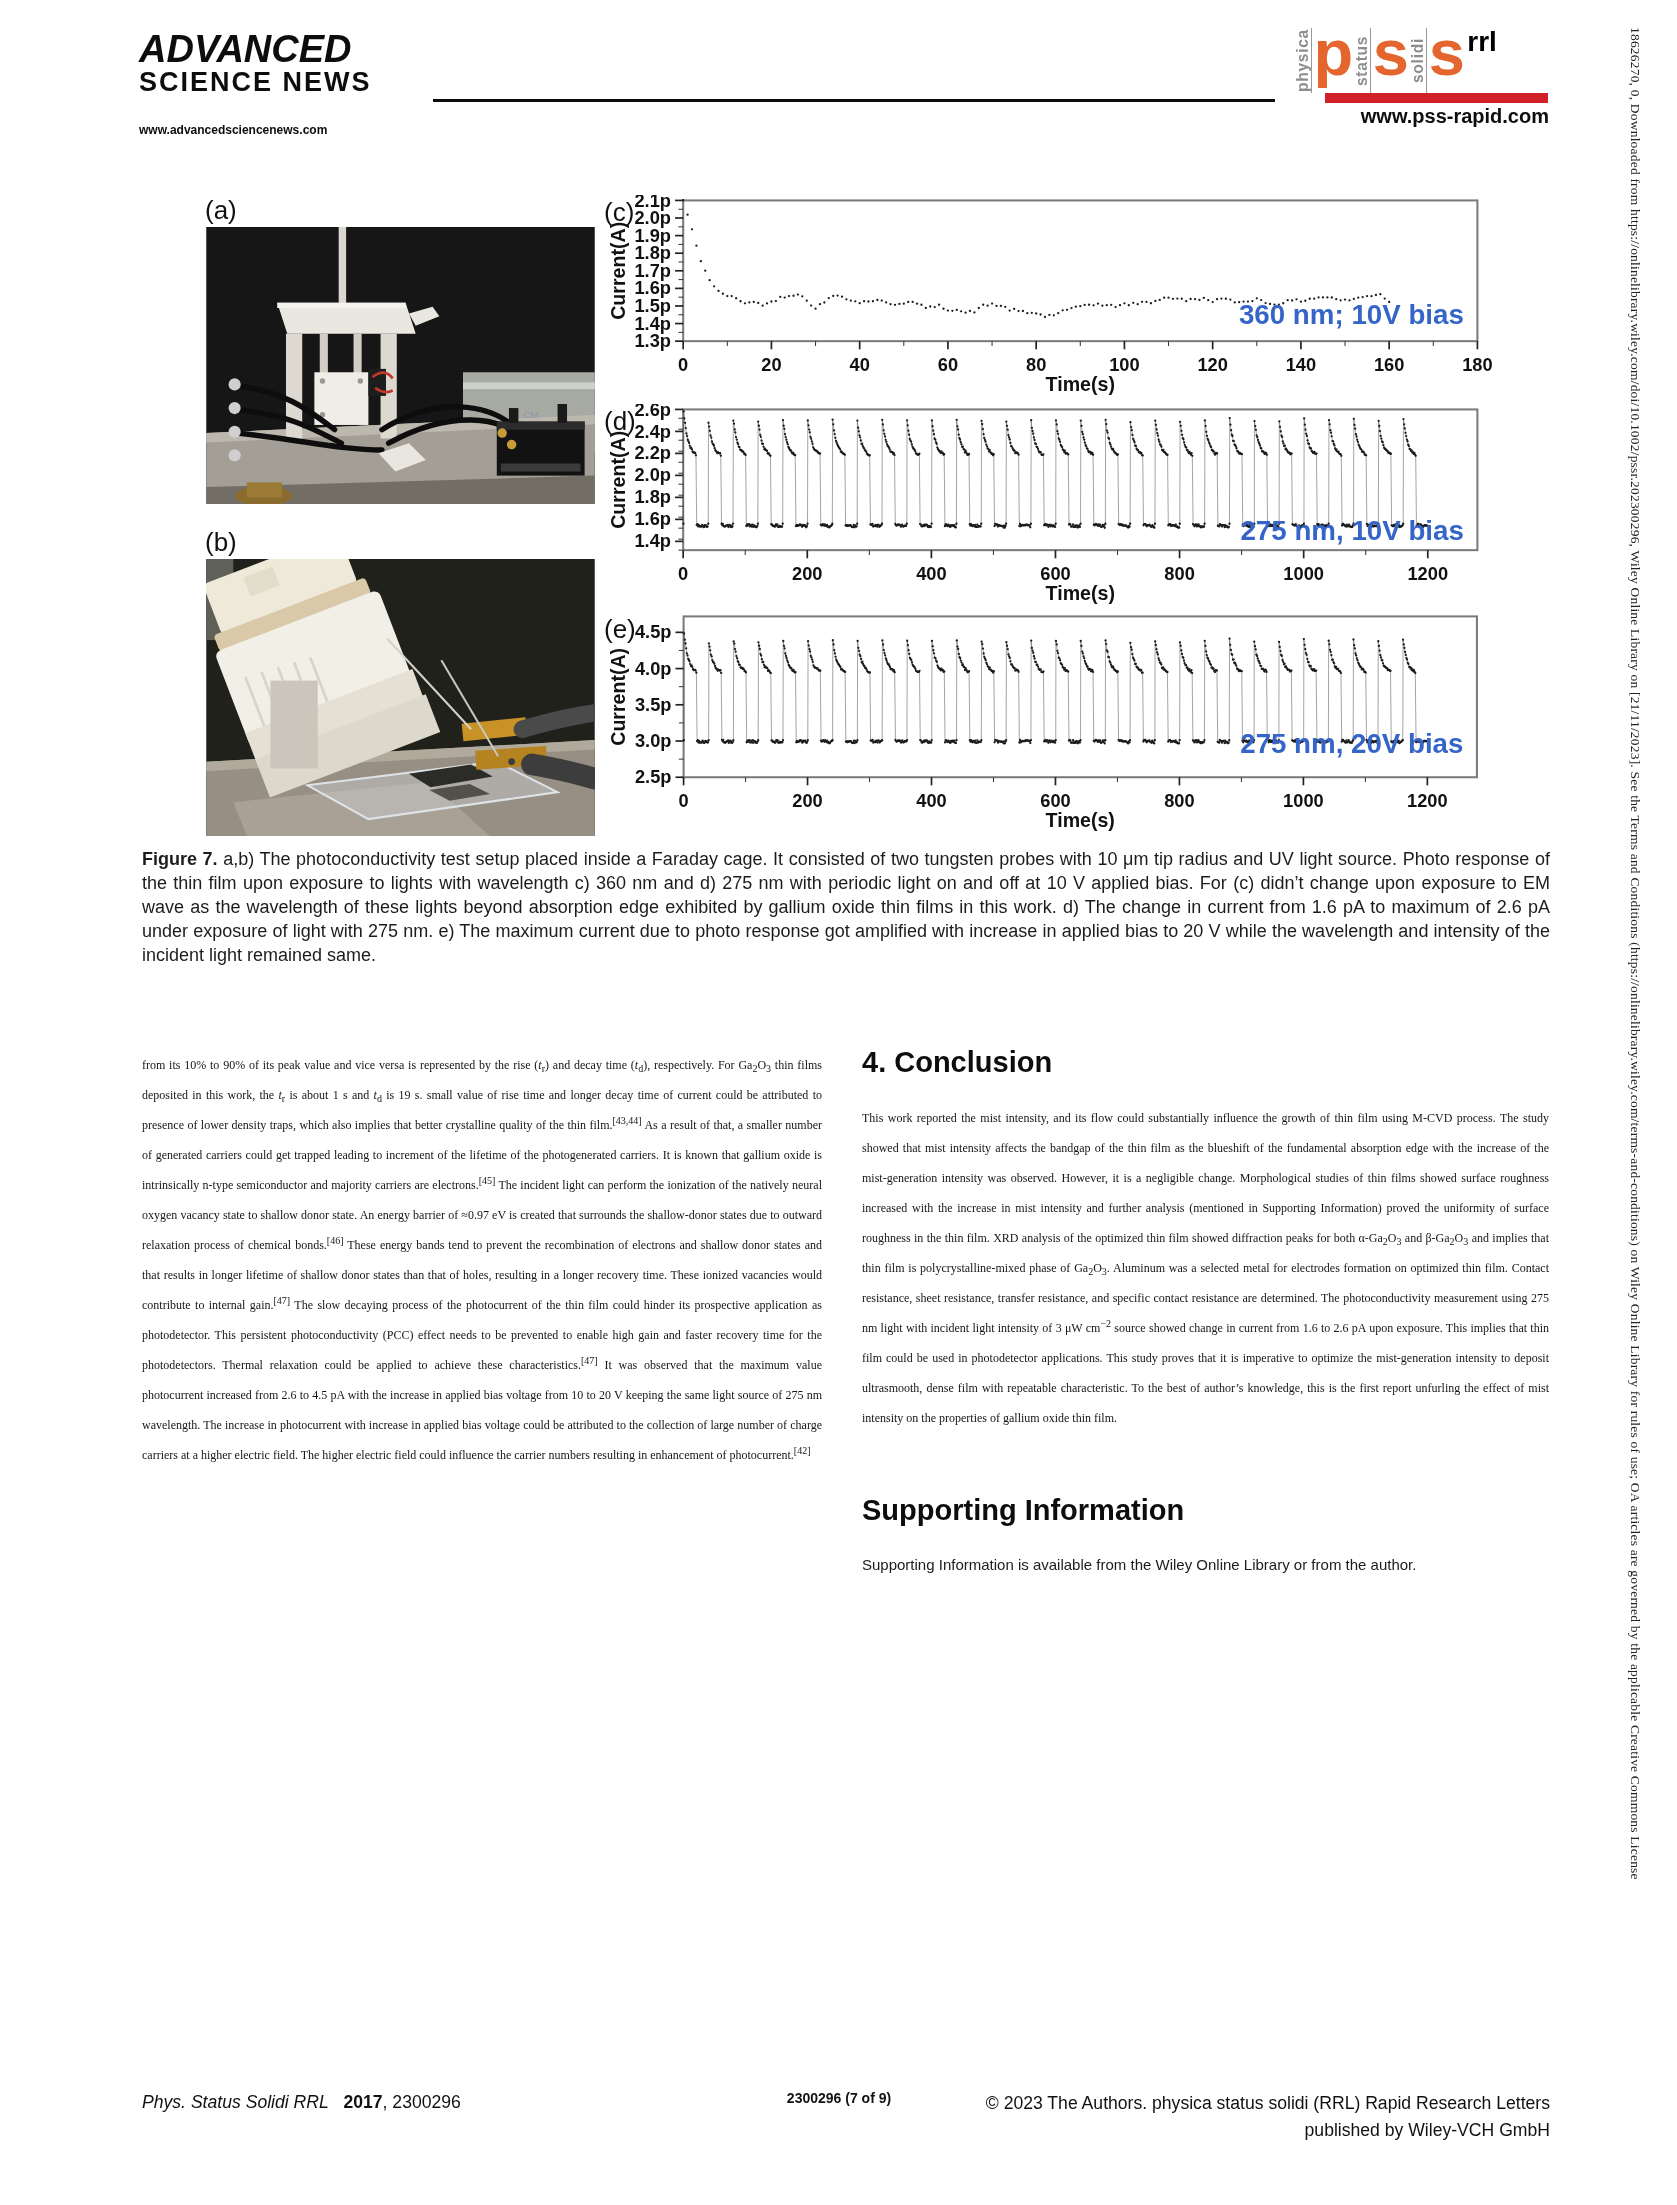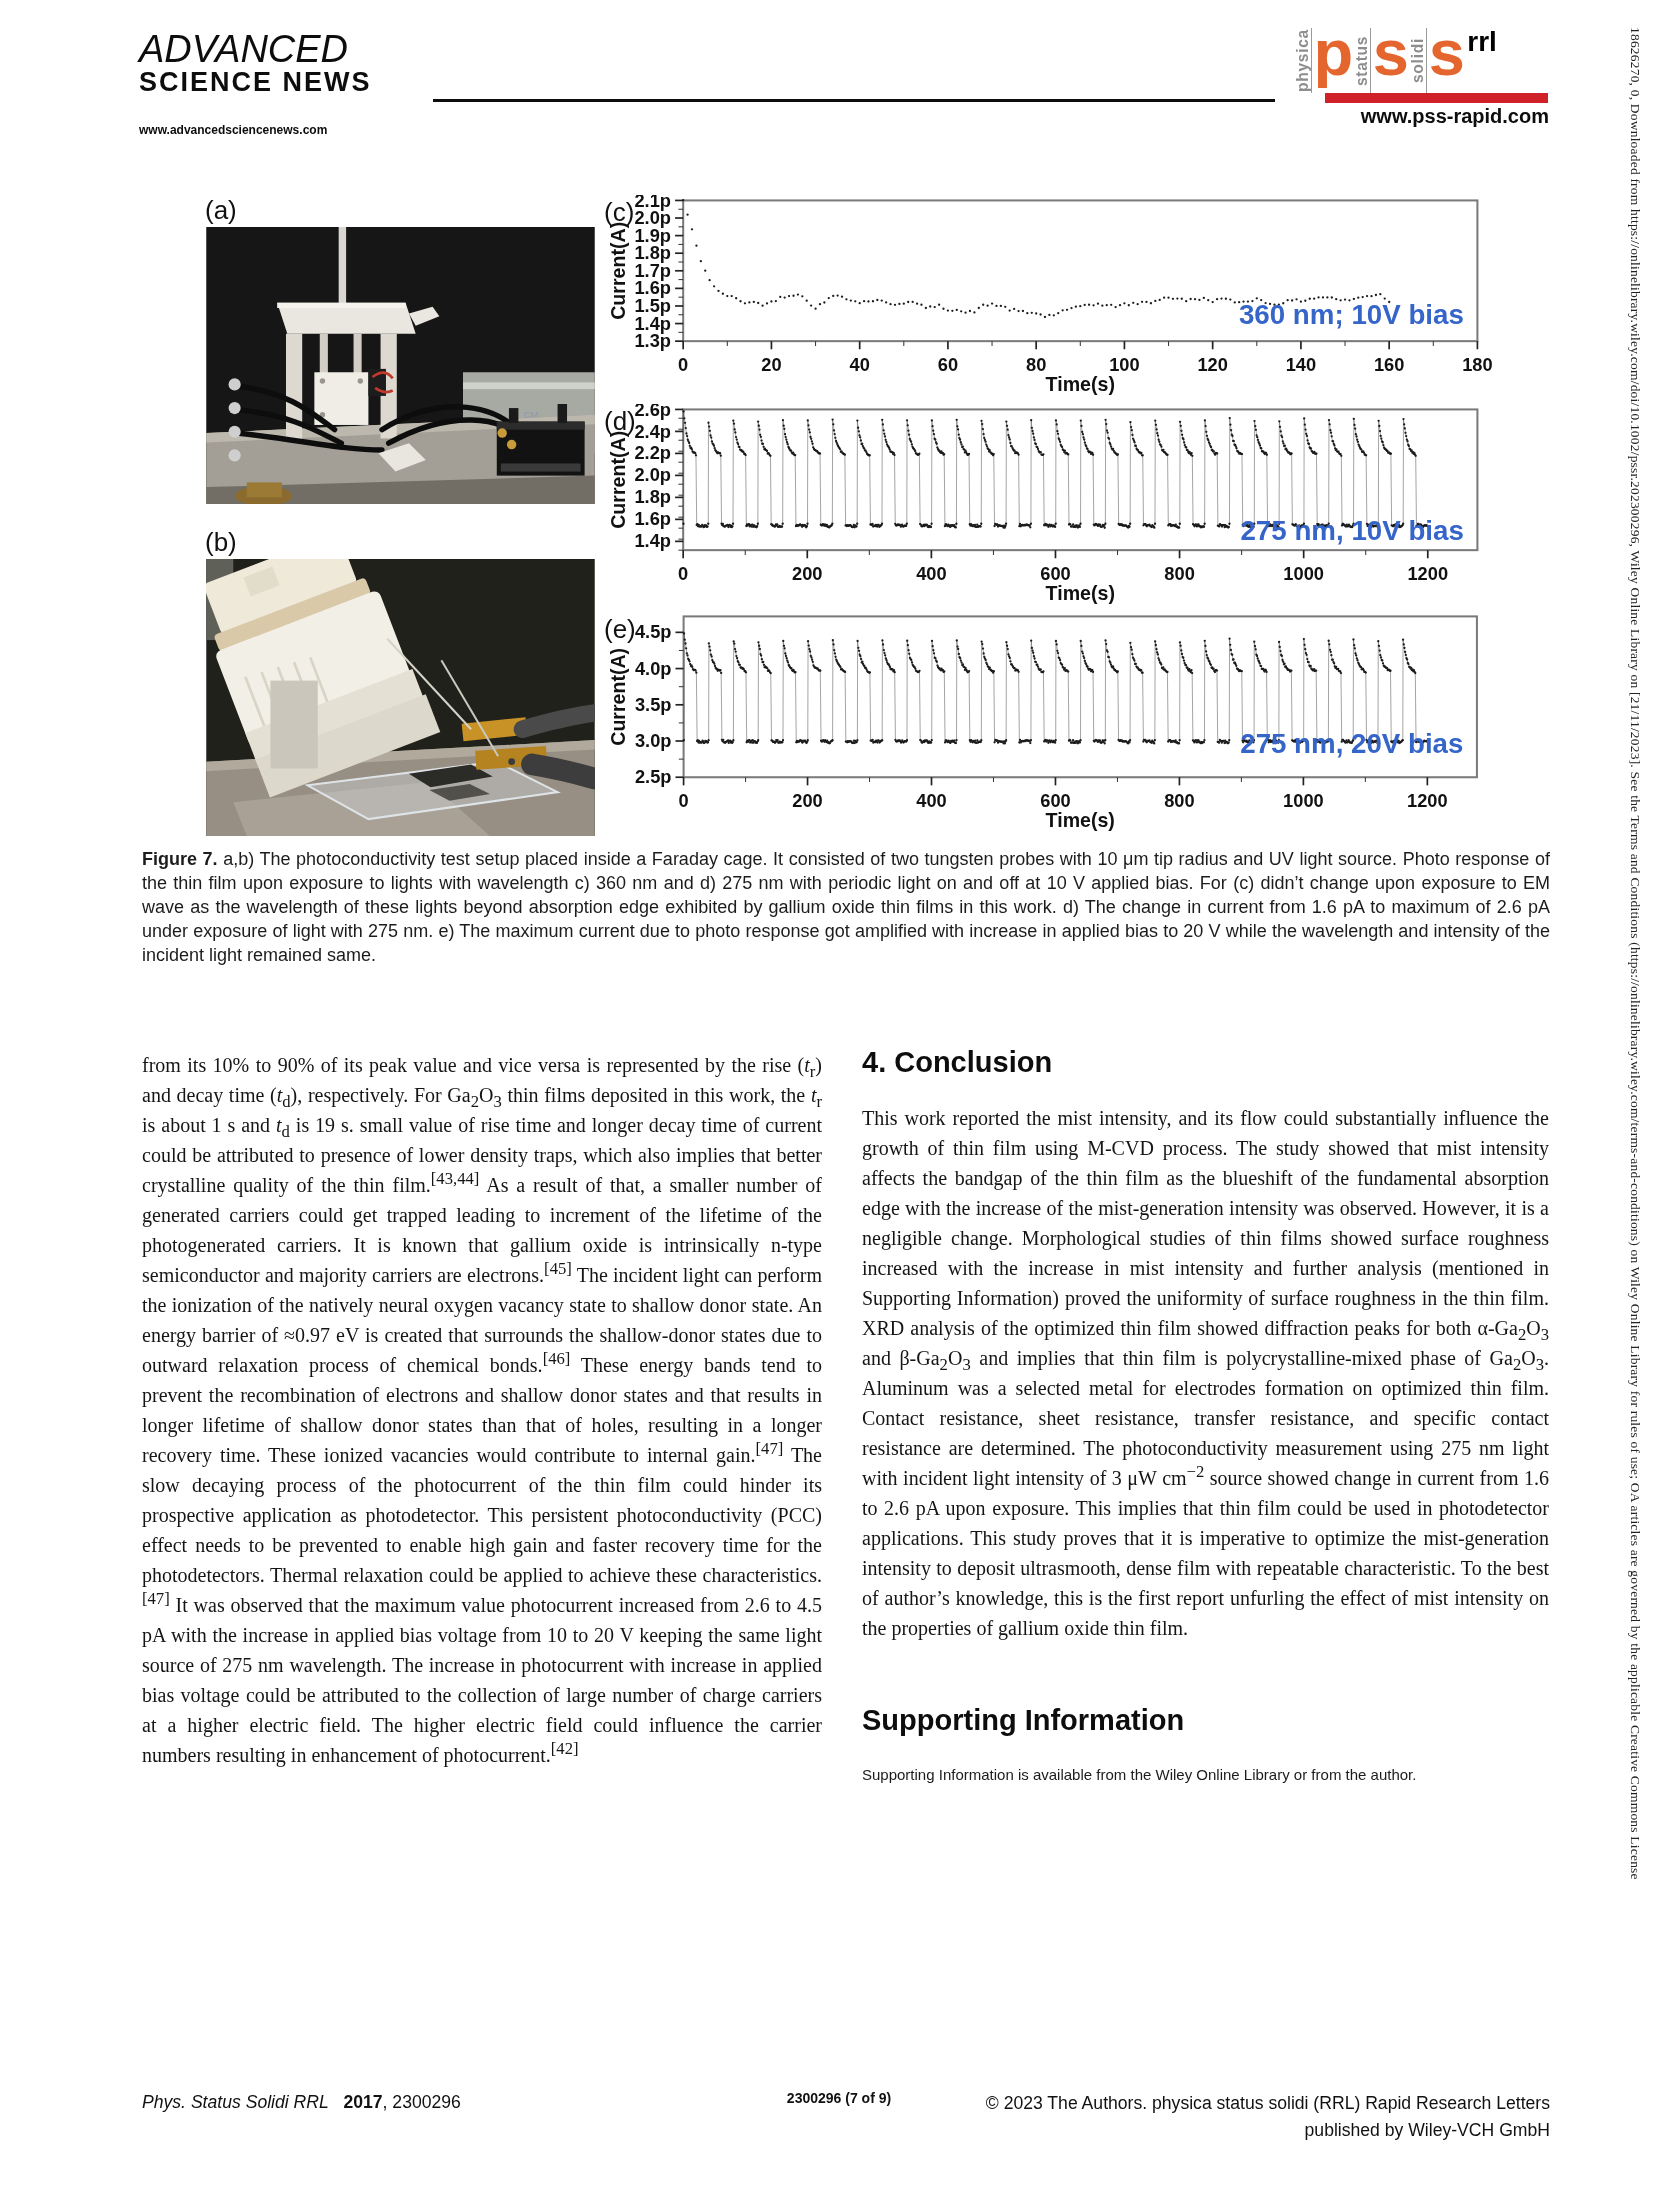--- a/index.html
+++ b/index.html
@@ -1,37 +1,37 @@
 <!DOCTYPE html>
 <html style="font-size:10.8px"><head>
 <meta charset="utf-8">
 <style>
   html,body{margin:0;padding:0;background:#888;}
   .page{position:relative;width:1678px;height:2205px;background:#ffffff;
         font-family:"Liberation Sans",sans-serif;color:#111;overflow:hidden;}
   .abs{position:absolute;}
   
-  .brand1{font-size:38px;font-weight:400;font-style:italic;letter-spacing:0px;color:#0d0d0d;line-height:1;}
+  .brand1{font-size:38px;font-weight:700;font-style:italic;letter-spacing:0px;color:#0d0d0d;line-height:1;}
   .brand2{font-size:27px;font-weight:700;letter-spacing:2px;color:#0d0d0d;line-height:1;margin-top:1.4px;}
   .hdr-rule{background:#0d0d0d;height:2.7px;}
   .url{font-size:12px;font-weight:600;color:#0d0d0d;}
   .url.right{font-weight:700;font-size:20px;}
   .psslogo{display:flex;align-items:flex-start;}
   .pss-vert{writing-mode:vertical-rl;transform:rotate(180deg);font-size:15.6px;font-weight:700;
             color:#8d8d8d;letter-spacing:0.7px;height:65px;text-align:center;line-height:1;}
   .pss-big{font-size:65px;font-weight:800;line-height:0.78;margin:0 1.4px;}
   .pss-sep{width:1.4px;background:#9a9a9a;height:65px;}
   .pss-rrl{font-size:28px;font-weight:800;color:#000000;line-height:1;margin-left:1px;}
   .pss-bar{position:absolute;height:9.5px;}
   
   .panel-label{font-size:26px;color:#111;font-family:"Liberation Sans",sans-serif;}
   .caption{font-size:18px;line-height:24px;text-align:justify;color:#1c1c1c;}
   .caption b{font-weight:700;}
   
-  .col{font-family:"Liberation Serif",serif;font-size:20px;line-height:30px;
+  .col{font-family:"Liberation Serif",serif;font-size:12px;line-height:30px;
        text-align:justify;color:#151515;}
   .col p{margin:0;}
   .h2{font-family:"Liberation Sans",sans-serif;font-size:29px;font-weight:700;
       color:#0d0d0d;margin:0 0 24px 0;line-height:1.1;}
   .h2.sup{margin-top:62px;}
   .suppar{font-family:"Liberation Sans",sans-serif;font-size:15px;line-height:27px;
           text-align:left;color:#1c1c1c;}
   sub,sup{line-height:0;}
   
   .foot{font-size:17.6px;color:#111;}

